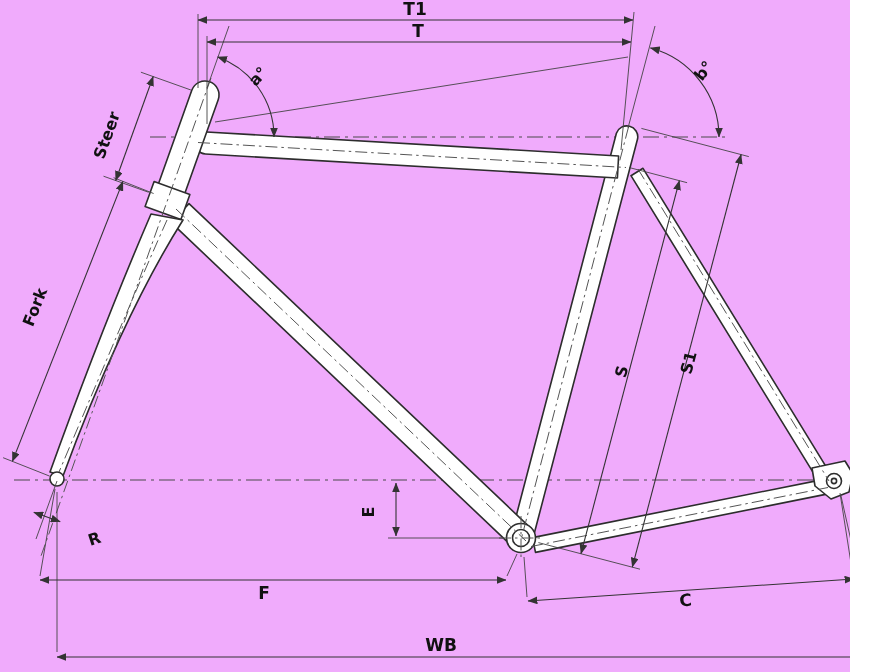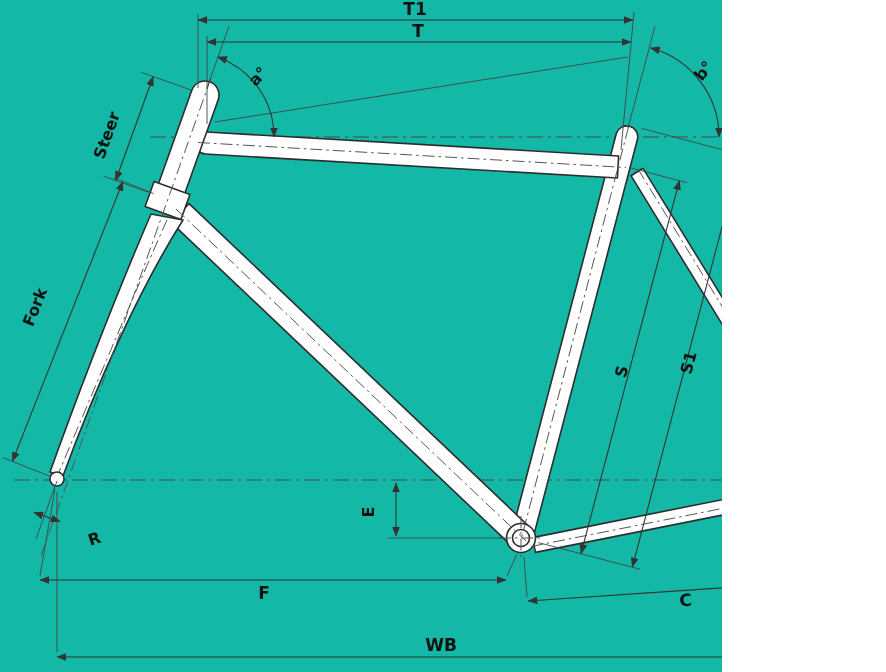--- a/index.html
+++ b/index.html
@@ -1,17 +1,17 @@
 <!DOCTYPE html>
 <html><head>
 <meta charset="utf-8">
 <style>
   html, body { margin: 0; padding: 0; background: #ffffff; }
   .stage {
-    width: 722px; height: 672px; background: #14b8a6;
+    width: 850px; height: 672px; background: #f0abfc;
     position: relative; overflow: hidden;
     font-family: "Liberation Sans", sans-serif;
   }
   svg { display: block; }
   .tube   { fill: #ffffff; stroke: #2d2d2d; stroke-width: 1.6; stroke-linejoin: round; }
   .solid  { fill: #ffffff; stroke: #2d2d2d; stroke-width: 1.6; }
   .cl     { fill: none; stroke: #555555; stroke-width: 1;   stroke-dasharray: 12 4 2.5 4; }
   .clmain { fill: none; stroke: #4a4a4a; stroke-width: 1.1; stroke-dasharray: 16 5 3 5; }
   .dim    { fill: none; stroke: #333333; stroke-width: 1.1; }
   .ext    { fill: none; stroke: #444444; stroke-width: 0.9; }

